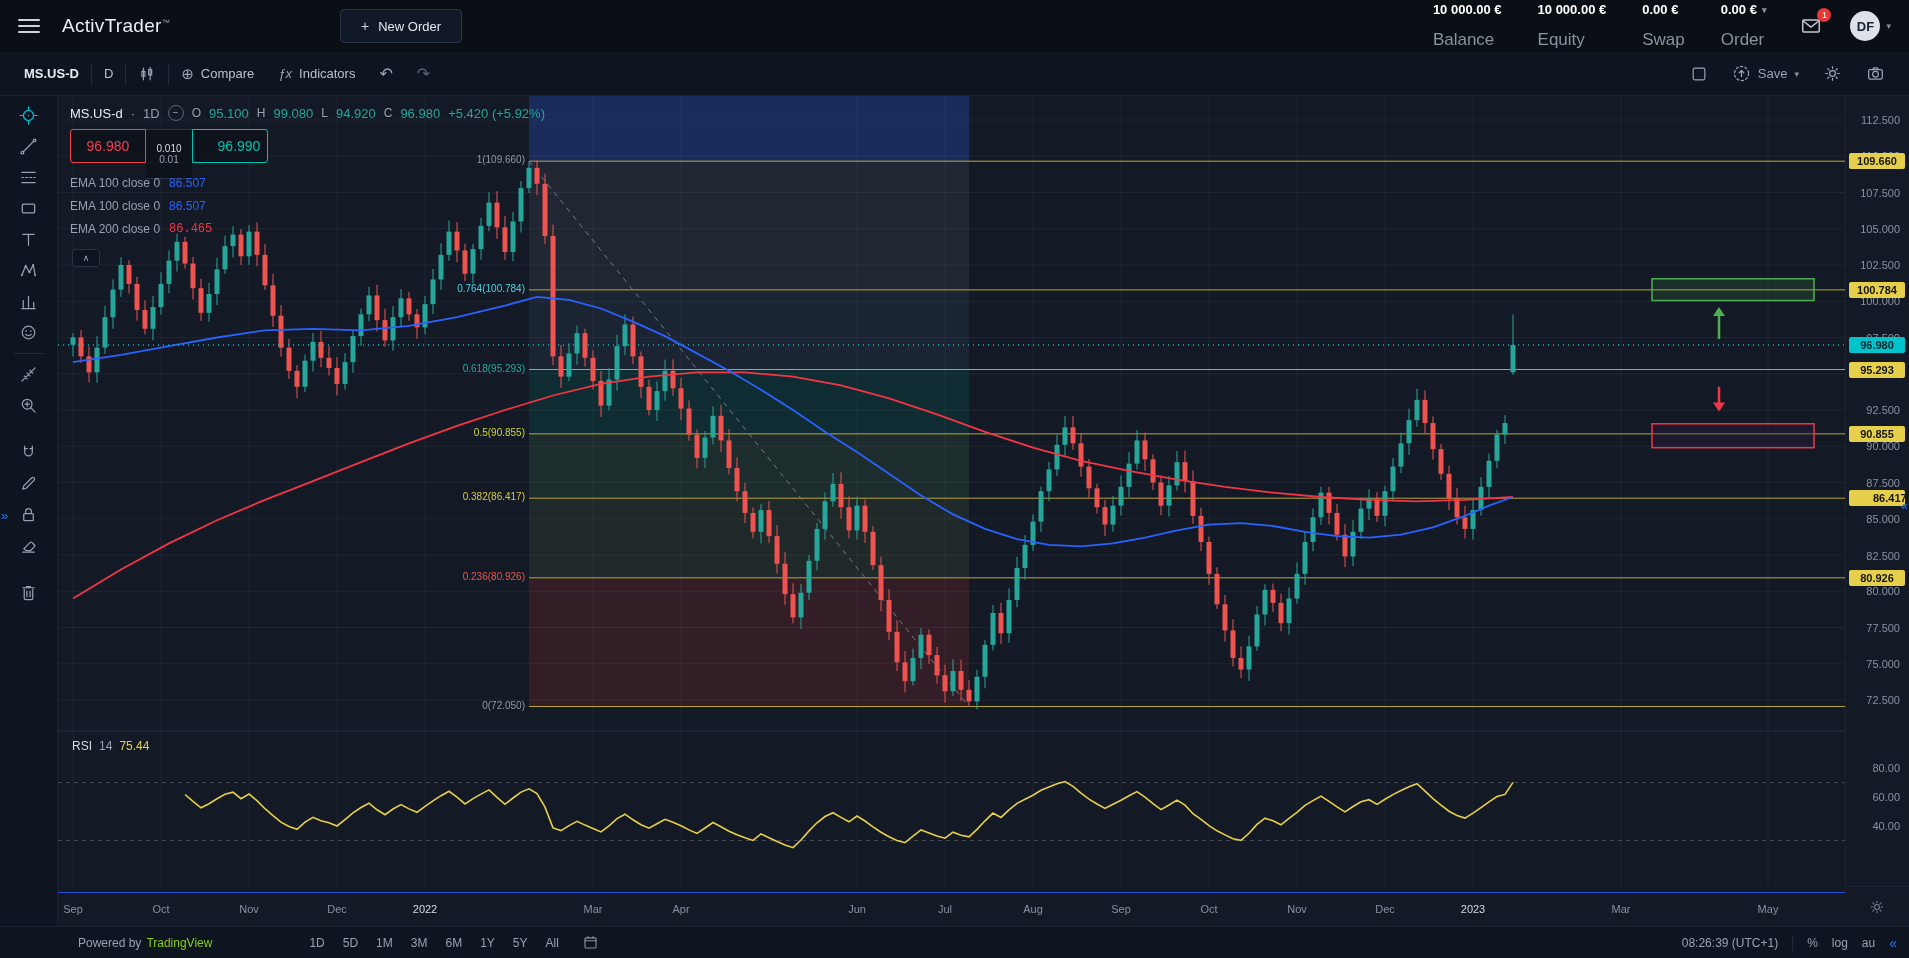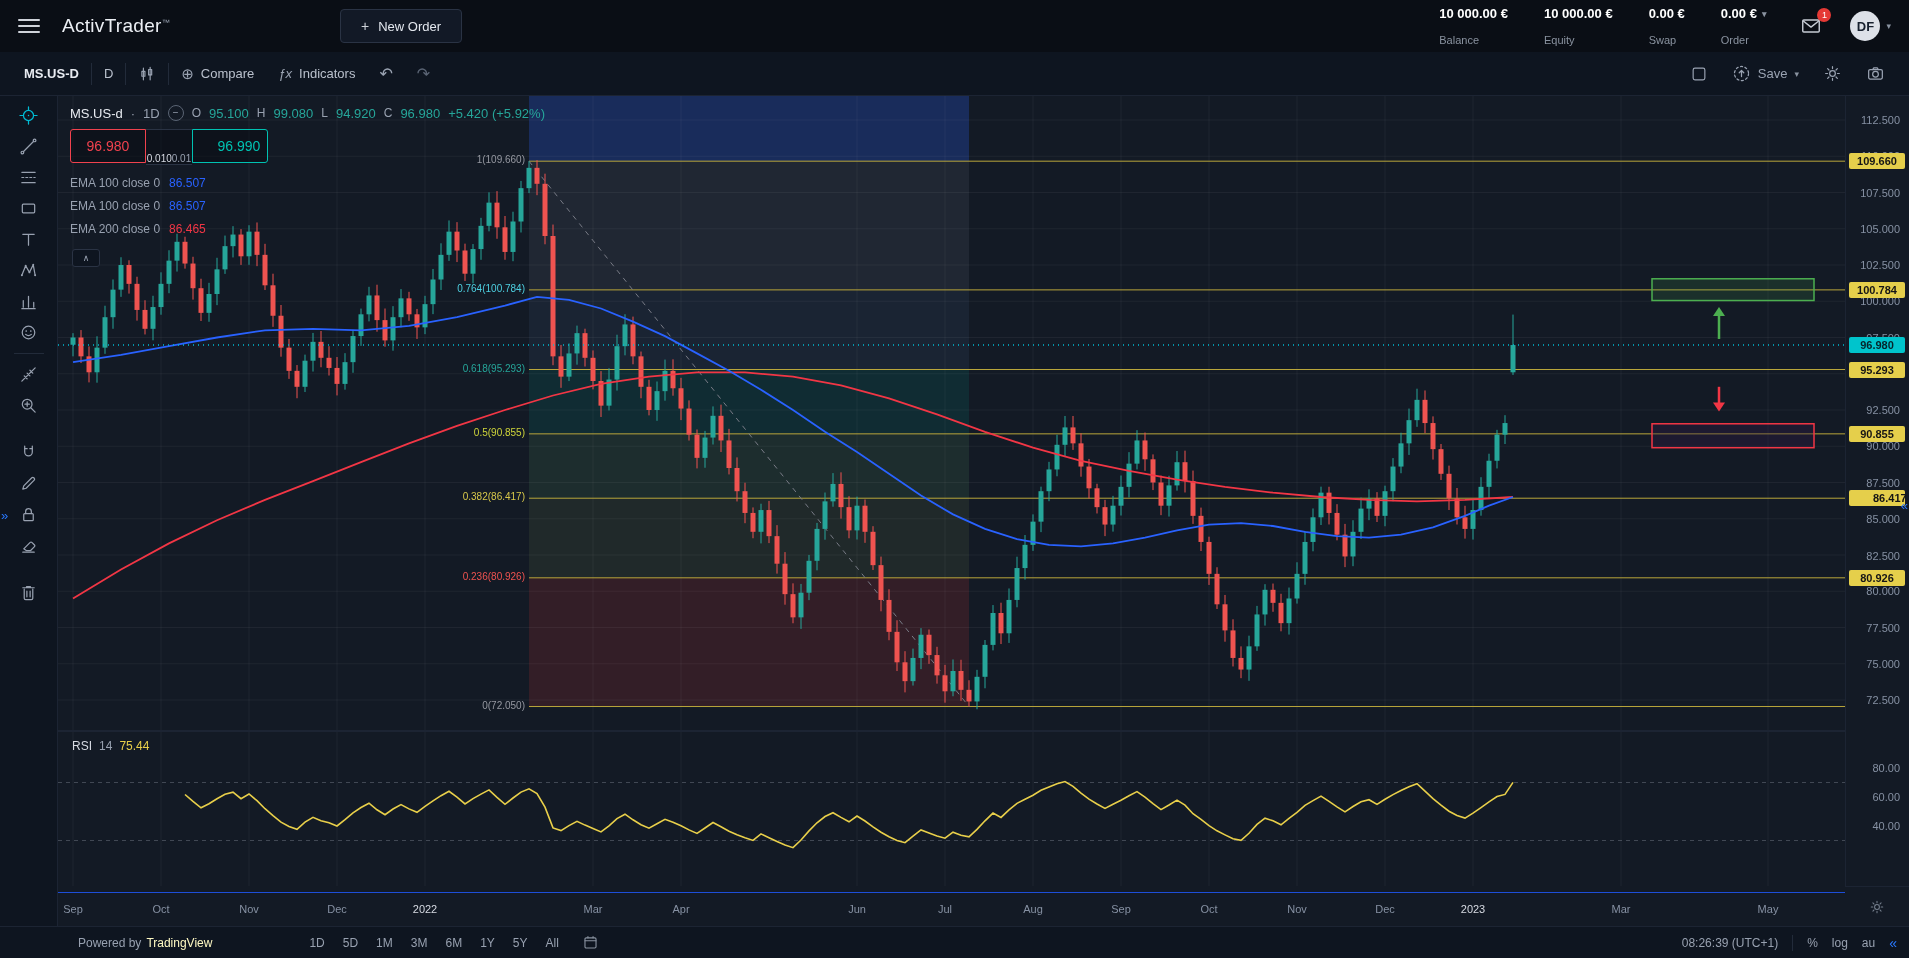--- a/index.html
+++ b/index.html
@@ -11,21 +11,21 @@
   .hd{position:absolute;left:0;top:0;right:0;height:52px;background:#0a0e15;display:flex;align-items:center;padding:0 18px;box-sizing:border-box;z-index:9;}
   .burger{width:22px;display:flex;flex-direction:column;gap:4px;cursor:pointer;margin-right:22px;}
   .burger span{height:2px;background:#cfd3da;border-radius:1px;}
   .brand{font-size:19px;color:#eceff4;margin-right:170px;letter-spacing:.3px;}
   .brand sup{font-size:8px;color:#98a1b0;}
   .new-order{display:flex;align-items:center;gap:9px;background:#121926;border:1px solid #2a3344;color:#e3e7ee;font-size:13px;padding:8px 20px;border-radius:4px;cursor:pointer;font-family:inherit;}
   .new-order .plus{color:#cfd3da;font-size:14px;}
   .hd .spacer{flex:1;}
   .stat{margin-left:36px;}
   .stat .v{font-size:13px;color:#ffffff;font-weight:700;display:flex;align-items:center;gap:5px;}
-  .stat .l{font-size:11px;color:#8a93a0;margin-top:13px;}
+  .stat .l{font-size:17px;color:#8a93a0;margin-top:13px;}
   .caret{color:#8a93a0;font-size:9px;}
   .mail{position:relative;margin-left:34px;color:#c6cbd4;cursor:pointer;}
   .mbadge{position:absolute;top:-7px;right:-9px;background:#e53935;color:#fff;font-size:9px;border-radius:50%;width:14px;height:14px;line-height:14px;text-align:center;}
   .avwrap{display:flex;align-items:center;gap:6px;margin-left:28px;cursor:pointer;}
   .avatar{width:30px;height:30px;border-radius:50%;background:#dde1e8;color:#17202e;font-weight:700;font-size:13px;display:flex;align-items:center;justify-content:center;}
 
   
   .tb{position:absolute;left:0;top:52px;right:0;height:44px;background:#0e1520;border-bottom:1px solid #1c2433;display:flex;align-items:center;padding:0 12px;box-sizing:border-box;z-index:8;}
   .tb .item{display:flex;align-items:center;gap:7px;color:#b9c0cc;font-size:13px;padding:0 12px;cursor:pointer;white-space:nowrap;}
   .tb .sym{color:#e8ebf1;font-weight:600;}
@@ -61,35 +61,35 @@
   .legend .ttl{color:#e8ebf1;}
   .legend .dim{color:#98a1b0;}
   .legend .lab{color:#98a1b0;font-size:12px;}
   .legend .grn{color:#26a69a;}
   .minuscirc{display:inline-flex;width:14px;height:14px;border:1px solid #5a6474;border-radius:50%;color:#9aa3b2;font-size:10px;align-items:center;justify-content:center;line-height:1;}
 
   .quote{position:absolute;left:12px;top:33px;display:flex;align-items:stretch;z-index:3;}
   .qbox{width:76px;height:34px;border:1px solid;display:flex;align-items:center;justify-content:center;font-size:14px;background:rgba(9,13,20,.55);box-sizing:border-box;cursor:pointer;}
   .qbox.sell{border-color:var(--sell,#f0424e);color:var(--sell,#f0424e);border-radius:3px 0 0 3px;}
   .qbox.buy{border-color:var(--buy,#00c2b2);color:var(--buy,#00c2b2);border-radius:0 3px 3px 0;padding-left:18px;}
-  .spread{width:46px;height:36px;border-top:1px solid #2a3344;border-bottom:1px solid #2a3344;display:flex;flex-direction:row;align-items:flex-end;justify-content:center;font-size:10px;color:#98a1b0;background:rgba(9,13,20,.55);box-sizing:border-box;}
+  .spread{width:46px;height:50px;border-top:1px solid #2a3344;border-bottom:1px solid #2a3344;display:flex;flex-direction:column;align-items:center;justify-content:center;font-size:10px;color:#98a1b0;background:rgba(9,13,20,.55);box-sizing:border-box;}
   .spread .s1{color:#d6dae2;}
 
   .emarow{position:absolute;left:12px;font-size:12px;color:#98a1b0;z-index:3;display:flex;gap:9px;pointer-events:none;}
   .collapsebtn{position:absolute;left:14px;top:153px;width:26px;height:16px;border:1px solid #2a3344;border-radius:3px;color:#98a1b0;font-size:9px;display:flex;align-items:center;justify-content:center;z-index:3;background:#0e1520;cursor:pointer;}
 
   .fiblabel{position:absolute;right:1320px;font-size:10px;white-space:nowrap;}
   .rsilabel{position:absolute;left:14px;top:643px;font-size:12px;z-index:3;display:flex;gap:7px;pointer-events:none;}
   .rsilabel .ttl{color:#d6dae2;}
   .rsilabel .dim{color:#98a1b0;}
   .rsilabel .val{color:var(--rsi,#e8cf4a);}
 
   
   .bb{position:absolute;left:0;bottom:0;right:0;height:32px;background:#0e1520;border-top:1px solid #1c2433;display:flex;align-items:center;font-size:12px;color:#98a1b0;padding:0 12px 0 78px;box-sizing:border-box;z-index:9;}
-  .bb .link{color:#fef9c3;margin-left:5px;cursor:pointer;}
+  .bb .link{color:#84cc16;margin-left:5px;cursor:pointer;}
   .ranges{display:flex;align-items:center;margin-left:88px;}
   .rangebtn{padding:3px 8px;margin:0 1px;border-radius:3px;color:#98a1b0;font-size:12px;cursor:pointer;background:none;border:none;font-family:inherit;}
   .gotodate{margin-left:14px;color:#8a93a0;cursor:pointer;display:flex;align-items:center;}
   .bb .right{margin-left:auto;display:flex;align-items:center;gap:14px;}
   .bb .vsep{width:1px;height:16px;background:#222b3a;}
   .bluechev{color:#2979ff;font-size:14px;cursor:pointer;}
   .edge-left{position:absolute;left:1px;top:508px;color:#2979ff;z-index:10;font-size:13px;cursor:pointer;}
   .edge-right{position:absolute;right:1px;top:498px;color:#2979ff;z-index:10;font-size:13px;cursor:pointer;}
 </style>
 </head>
@@ -751,21 +751,21 @@
     <div class="emarow" style="top:80px;">
       <span>EMA 100 close 0</span>
         <span class="val" style="color: rgb(41, 98, 255);">86.507</span>
     </div>
     <div class="emarow" style="top:103px;">
       <span>EMA 100 close 0</span>
         <span class="val" style="color: rgb(41, 98, 255);">86.507</span>
     </div>
     <div class="emarow" style="top:126px;">
       <span>EMA 200 close 0</span>
-        <span class="val" style="color: rgb(242, 54, 69);">86.465</span>
+        <span class="val" style="color: rgb(242, 54, 69); font-family: Liberation Mono, monospace;">86.465</span>
     </div>
     <div class="collapsebtn">
         <span>∧</span>
       </div>
 
     <div class="overlay" id="fib-labels">
         <div class="fiblabel" style="top: 58.18px; color: rgb(149, 152, 161);">1(109.660)</div>
         <div class="fiblabel" style="top: 186.882px; color: rgb(77, 208, 225);">0.764(100.784)</div>
         <div class="fiblabel" style="top: 266.501px; color: rgb(38, 166, 154);">0.618(95.293)</div>
         <div class="fiblabel" style="top: 330.852px; color: rgb(207, 213, 58);">0.5(90.855)</div>

